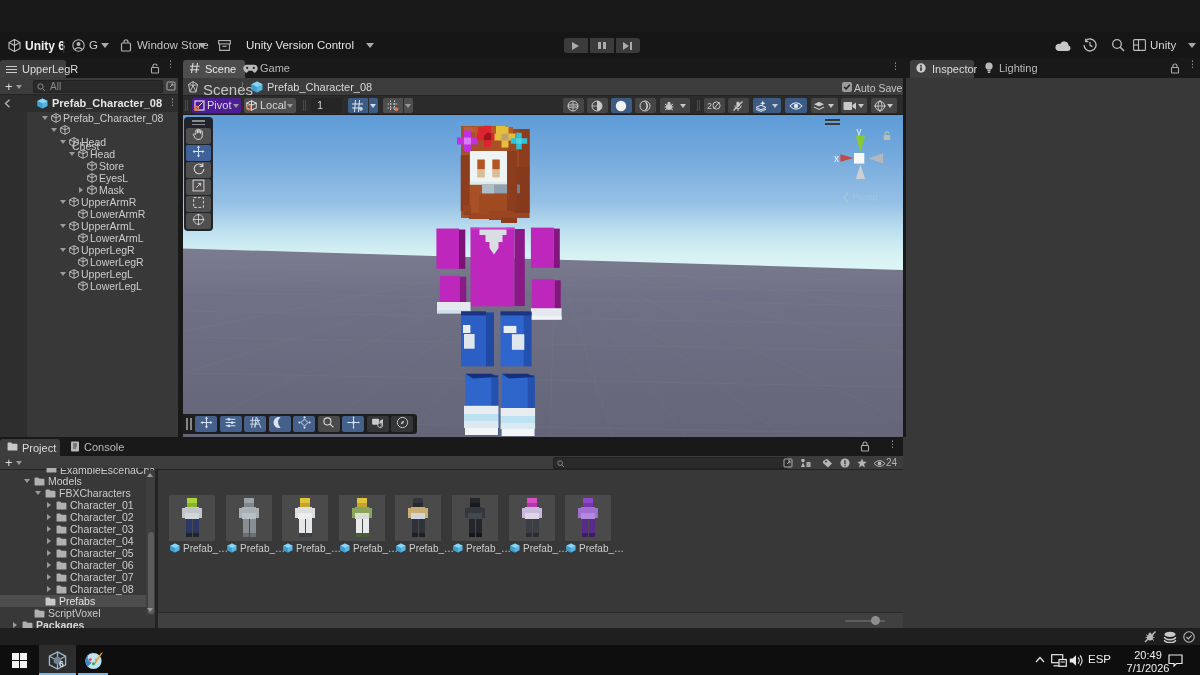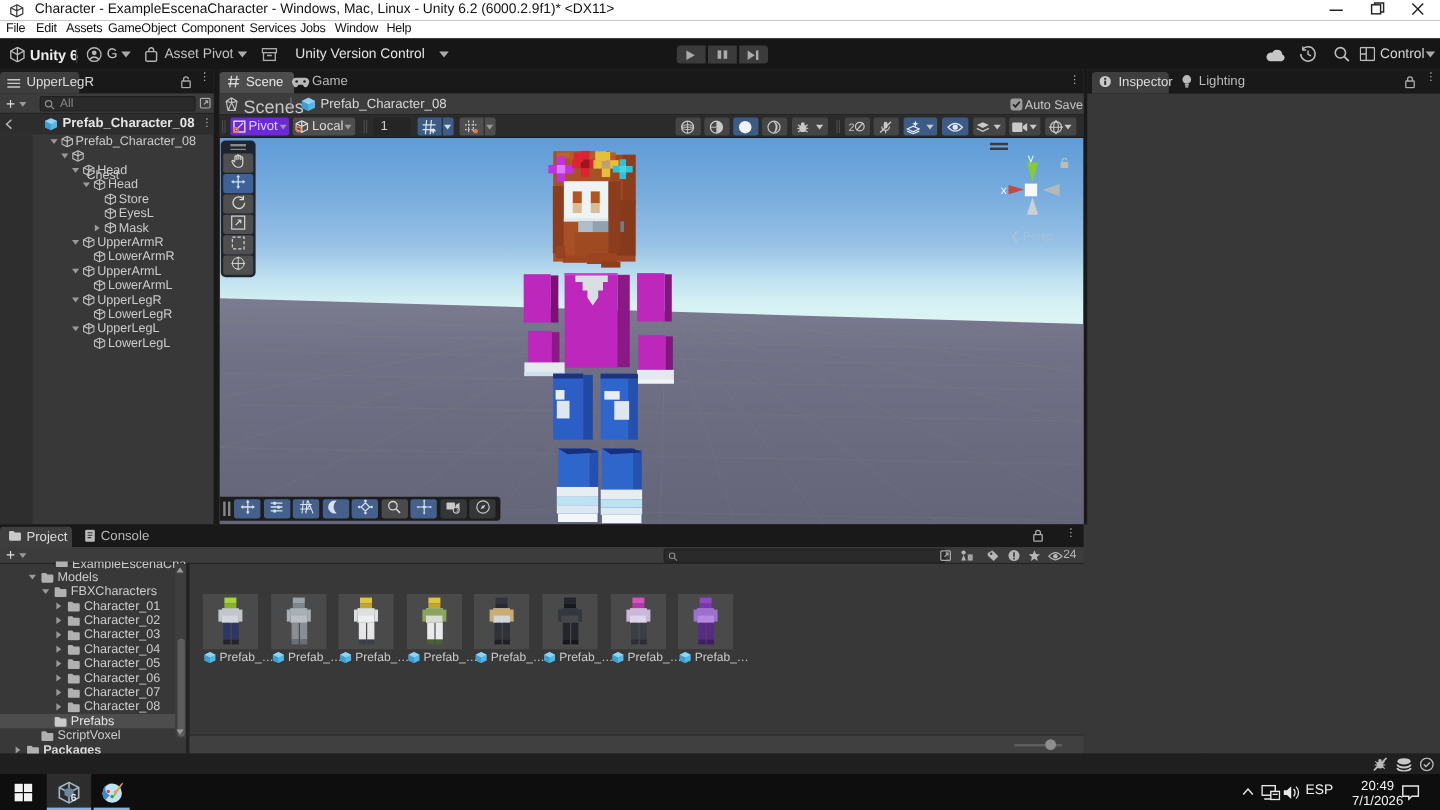--- a/index.html
+++ b/index.html
@@ -36,65 +36,41 @@
 .arr-d { border-left:4px solid transparent; border-right:4px solid transparent; border-top:5px solid #9a9a9a; }
 .arr-r { border-top:4px solid transparent; border-bottom:4px solid transparent; border-left:5px solid #9a9a9a; }
 
 #statusbar { left:0; top:628px; width:1200px; height:17px; background:#1f1f1f; }
 #taskbar { left:0; top:645px; width:1200px; height:30px; background:#0e0e0e; }
 </style>
 </head>
 <body>
 <div id="root">
 
-  <div id="titlebar" class="abs">
-    <svg class="abs" style="left:8px;top:3px" width="12" height="12" viewBox="0 0 12 12">
-      <path d="M6 1 L11 3.5 L11 8.5 L6 11 L1 8.5 L1 3.5 Z" fill="none" stroke="#333" stroke-width="1"></path>
-      <path d="M6 1 L6 6 L1 3.5 M6 6 L11 3.5 M6 6 L6 11" stroke="#333" stroke-width="1" fill="none"></path>
-    </svg>
-    <span class="ttext">Character - ExampleEscenaCharacter - Windows, Mac, Linux - Unity 6.2 (6000.2.9f1)* &lt;DX11&gt;</span>
-    <svg class="abs" style="left:1106px;top:0" width="94" height="17" viewBox="0 0 94 17">
-      <line x1="2" y1="8.5" x2="13" y2="8.5" stroke="#222" stroke-width="1.2"></line>
-      <rect x="37" y="4" width="7.5" height="7.5" fill="#fff" stroke="#222" stroke-width="1.2"></rect>
-      <path d="M39.5 4 L39.5 2.5 L47 2.5 L47 10 L44.5 10" fill="none" stroke="#222" stroke-width="1.2"></path>
-      <path d="M71 3 L80 12 M80 3 L71 12" stroke="#222" stroke-width="1.2"></path>
-    </svg>
-  </div>
-
-  <div id="menubar" class="abs">
-    <span style="left:5px">File</span>
-      <span style="left:30px">Edit</span>
-    <span style="left:55px">Assets</span>
-      <span style="left:90px">GameObject</span>
-    <span style="left:151px">Component</span>
-      <span style="left:208px">Services</span>
-    <span style="left:250px">Jobs</span>
-      <span style="left:279px">Window</span>
-    <span style="left:322px">Help</span>
-  </div>
+
 
   <div id="unitytoolbar" class="abs">
     <svg class="abs" style="left:8px;top:7px" width="13" height="13" viewBox="0 0 13 13">
       <path d="M6.5 0.5 L12 3.5 L12 9.5 L6.5 12.5 L1 9.5 L1 3.5 Z" fill="none" stroke="#bdbdbd" stroke-width="1.1"></path>
       <path d="M6.5 0.5 L6.5 6.5 L1 3.5 M6.5 6.5 L12 3.5 M6.5 6.5 L6.5 12.5" stroke="#bdbdbd" stroke-width="1.1" fill="none"></path>
     </svg>
     <span class="abs" style="left:25px;top:7px;color:#eee;font-weight:bold;font-size:12px">Unity 6</span>
     <span class="abs" style="left:62px;top:6px;color:#3a3a3a;font-size:13px">|</span>
     <svg class="abs" style="left:72px;top:7px" width="13" height="13" viewBox="0 0 13 13">
       <circle cx="6.5" cy="6.5" r="5.7" fill="none" stroke="#b5b5b5" stroke-width="1.1"></circle>
       <circle cx="6.5" cy="5" r="2" fill="#b5b5b5"></circle>
       <path d="M2.6 10.5 Q6.5 6.8 10.4 10.5" fill="none" stroke="#b5b5b5" stroke-width="1.3"></path>
     </svg>
     <span class="abs" style="left:89px;top:7px;color:#cdcdcd;font-size:11.5px">G</span>
     <div class="arrow arr-d abs" style="left:101px;top:11px;border-top-color:#aaa"></div>
     <svg class="abs" style="left:120px;top:7px" width="12" height="13" viewBox="0 0 12 13">
       <rect x="1.5" y="4" width="9" height="8" rx="1" fill="none" stroke="#b0b0b0" stroke-width="1.2"></rect>
       <path d="M4 4 V2.8 A2 2 0 0 1 8 2.8 V4" fill="none" stroke="#b0b0b0" stroke-width="1.2"></path>
     </svg>
-    <span class="abs" style="left:137px;top:7px;color:#c3c3c3;font-size:11.5px">Asset Pivot</span>
+    <span class="abs" style="left:137px;top:7px;color:#c3c3c3;font-size:11.5px">Window Store</span>
     <div class="arrow arr-d abs" style="left:198px;top:11px;border-top-color:#aaa"></div>
     <svg class="abs" style="left:218px;top:8px" width="13" height="11" viewBox="0 0 13 11">
       <rect x="0.6" y="0.6" width="11.8" height="3.3" fill="none" stroke="#b0b0b0" stroke-width="1.1"></rect>
       <path d="M1.6 3.9 V10.4 H11.4 V3.9" fill="none" stroke="#b0b0b0" stroke-width="1.1"></path>
       <line x1="4.5" y1="6.3" x2="8.5" y2="6.3" stroke="#b0b0b0" stroke-width="1.2"></line>
     </svg>
     <span class="abs" style="left:246px;top:7px;color:#e3e3e3;font-weight:normal;font-size:11.5px">Unity Version Control</span>
     <div class="arrow arr-d abs" style="left:366px;top:11px;border-top-color:#aaa"></div>
 
     <div class="abs" style="left:564px;top:6px;width:24px;height:15px;background:#3b3b3b;border-radius:3px 0 0 3px">
@@ -119,21 +95,21 @@
     </svg>
     <svg class="abs" style="left:1111px;top:6px" width="14" height="14" viewBox="0 0 14 14">
       <circle cx="6" cy="6" r="4.3" fill="none" stroke="#bdbdbd" stroke-width="1.3"></circle>
       <line x1="9.3" y1="9.3" x2="13" y2="13" stroke="#bdbdbd" stroke-width="1.5"></line>
     </svg>
     <svg class="abs" style="left:1133px;top:7px" width="13" height="12" viewBox="0 0 13 12">
       <rect x="0.6" y="0.6" width="11.8" height="10.8" rx="1" fill="none" stroke="#bdbdbd" stroke-width="1.1"></rect>
       <line x1="5.5" y1="0.6" x2="5.5" y2="11.4" stroke="#bdbdbd" stroke-width="1.1"></line>
       <line x1="0.6" y1="6" x2="5.5" y2="6" stroke="#bdbdbd" stroke-width="1.1"></line>
     </svg>
-    <span class="abs" style="left:1150px;top:7px;color:#d5d5d5;font-size:11.5px">Control</span>
+    <span class="abs" style="left:1150px;top:7px;color:#d5d5d5;font-size:11.5px">Unity</span>
     <div class="arrow arr-d abs" style="left:1188px;top:11px;border-top-color:#aaa"></div>
   </div>
 
   <div id="hierarchy" class="abs">
     <div class="tabwell abs" style="left:0;top:0;width:178px;height:20px">
       <div class="tab active" style="left:0;width:66px">UpperLegR</div>
       <svg class="abs" style="left:6px;top:7px" width="11" height="9" viewBox="0 0 11 9">
         <path d="M0 1.5 H11 M0 4.5 H11 M0 7.5 H11" stroke="#c9c9c9" stroke-width="1.2"></path>
       </svg>
       <svg class="abs" style="left:150px;top:5px" width="10" height="11" viewBox="0 0 10 11">
@@ -316,21 +292,21 @@
       <div class="abs" style="left:659px;top:4px;width:10px;height:10px;background:#9a9a9a;border-radius:2px">
         <svg class="abs" style="left:1px;top:1px" width="8" height="8" viewBox="0 0 8 8">
             <path d="M1.2 4 L3.2 6 L6.8 1.8" stroke="#222" stroke-width="1.5" fill="none"></path>
           </svg>
       </div>
       <span class="abs" style="left:671px;top:3.5px;color:#c6c6c6;font-size:10.5px">Auto Save</span>
     </div>
     <div class="abs" style="left:0;top:38px;width:720px;height:19px;background:#2b2b2b;border-bottom:1px solid #1c1c1c">
       <div class="abs" style="left:2px;top:4px;width:1px;height:11px;background:#4a4a4a"></div>
       <div class="abs" style="left:4px;top:4px;width:1px;height:11px;background:#4a4a4a"></div>
-      <div class="abs" style="left:9px;top:2px;width:49px;height:15px;background:#6d28d9;border-radius:2px">
+      <div class="abs" style="left:9px;top:2px;width:49px;height:15px;background:#4c1d95;border-radius:2px">
         <svg class="abs" style="left:2px;top:2px" width="11" height="11" viewBox="0 0 11 11">
           <rect x="1" y="1" width="9" height="9" fill="none" stroke="#ddd" stroke-width="1.2"></rect>
           <path d="M2.5 8.5 L8.5 2.5" stroke="#ddd" stroke-width="1"></path>
           <circle cx="2.5" cy="8.5" r="2" fill="none" stroke="#e87840" stroke-width="1.3"></circle>
         </svg>
         <span class="abs" style="left:15px;top:1px;color:#d8d8d8;font-size:11px">Pivot</span>
         <div class="arrow arr-d abs" style="left:41px;top:6px;border-left-width:3.5px;border-right-width:3.5px;border-top-width:4px"></div>
       </div>
       <div class="abs" style="left:61px;top:2px;width:52px;height:15px;background:#4e4e4e;border-radius:2px">
         <svg class="abs" style="left:2px;top:2px" width="11" height="11" viewBox="0 0 12 12">

